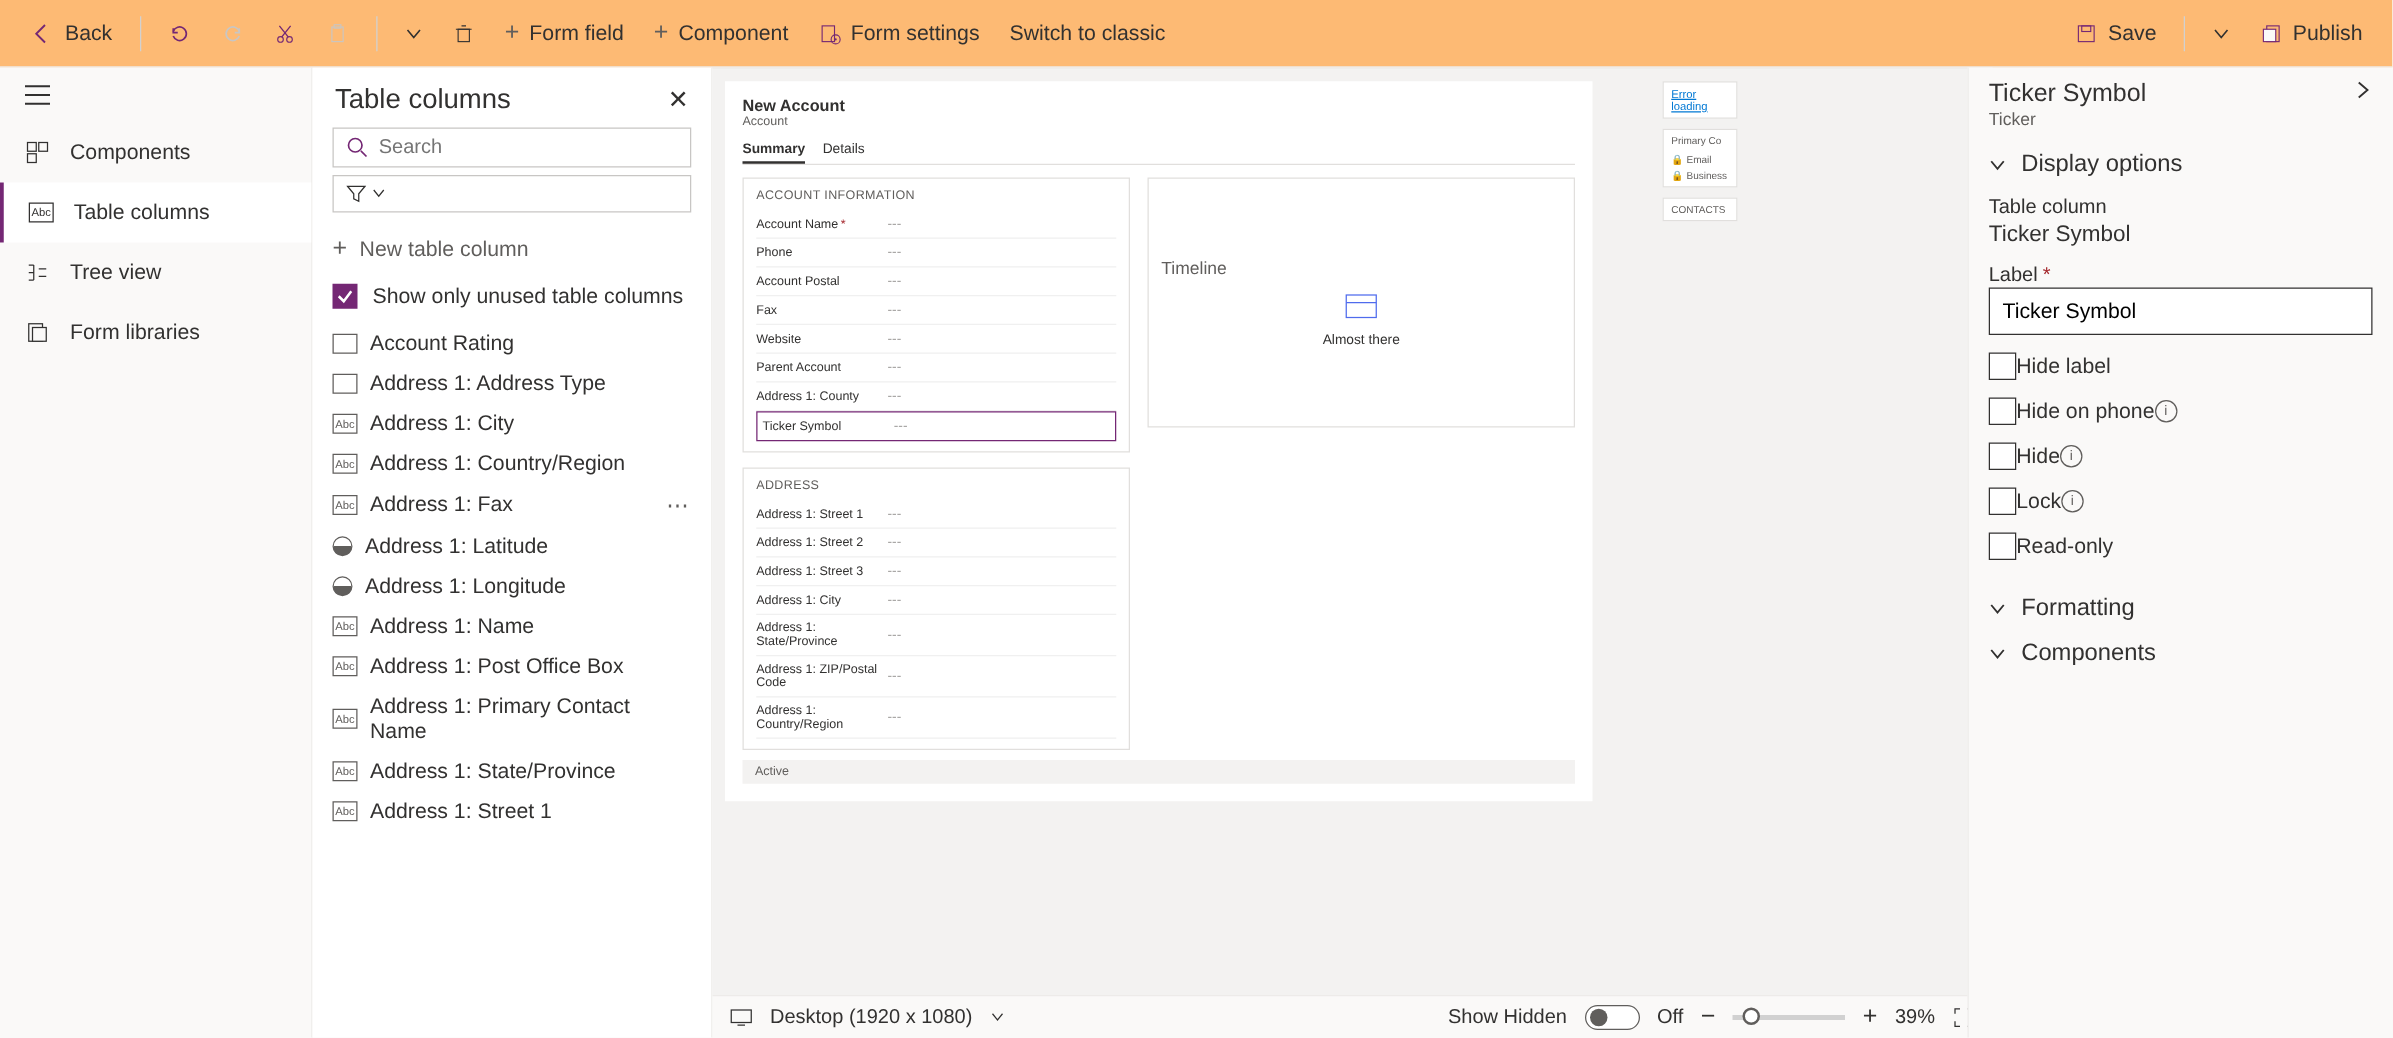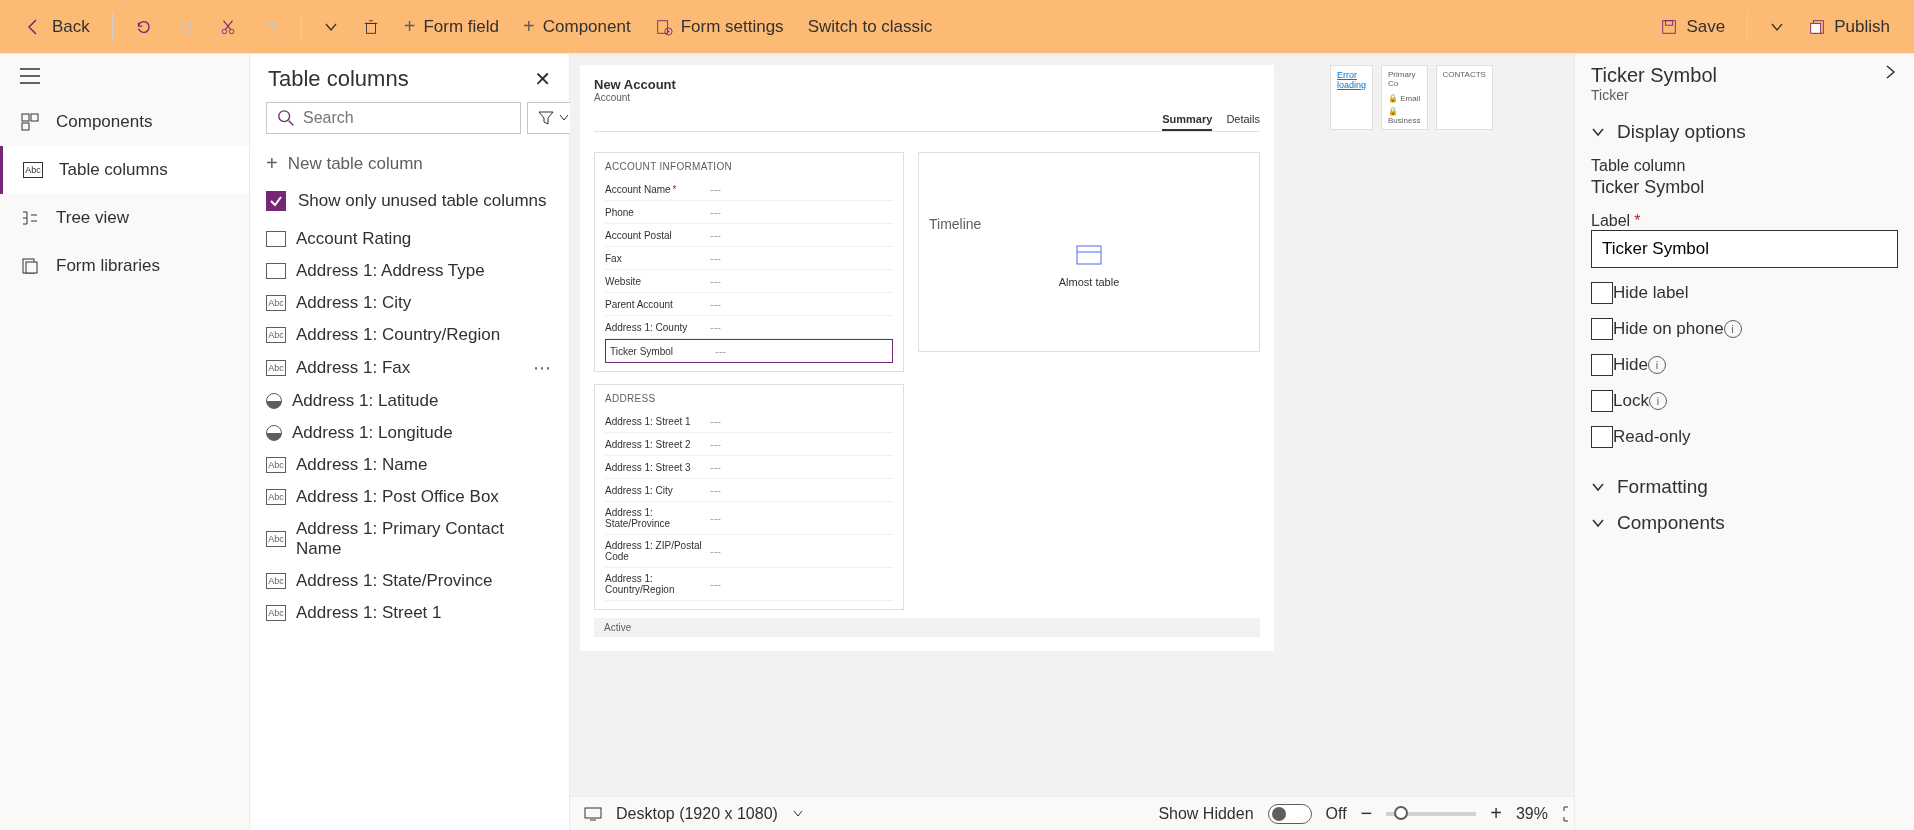--- a/index.html
+++ b/index.html
@@ -38,21 +38,21 @@
 .columns-panel {
   position:absolute; left:250px; top:54px; bottom:0; width:320px;
   background:#fff; border-right:1px solid #edebe9;
   display:flex; flex-direction:column;
 }
 .columns-panel .header {
   display:flex; align-items:center; justify-content:space-between;
   padding:12px 18px 10px 18px;
 }
 .columns-panel .header h2 { font-size:22px; font-weight:400; }
-.search-row { display:flex; gap:6px; padding:0 16px 10px 16px; }
+.search-row { display:flex; gap:6px; padding:0 16px 10px 16px;flex-direction:column; }
 .search-box {
   flex:1; display:flex; align-items:center; gap:8px;
   border:1px solid #c8c6c4; padding:6px 10px; background:#fff;
 }
 .search-box input { border:none; outline:none; font-size:16px; flex:1; background:transparent;}
 .filter-btn { border:1px solid #c8c6c4; padding:6px 10px; display:flex; align-items:center; gap:4px; background:#fff; cursor:pointer;}
 .newcol-row { display:flex; align-items:center; gap:10px; padding:8px 16px; color:#605e5c; font-size:17px; cursor:pointer;}
 .unused-row { display:flex; align-items:center; gap:12px; padding:8px 16px; font-size:17px;}
 .checkbox-purple {
   width:20px; height:20px; background:#742774; display:inline-flex; align-items:center; justify-content:center; flex-shrink:0;
@@ -71,36 +71,36 @@
 .canvas {
   position:absolute; left:570px; right:320px; top:54px; bottom:34px;
   background:#f3f2f1; overflow:auto; border-top:1px solid #edebe9;
 }
 .canvas-inner { padding:10px 10px 20px 10px; }
 .form-preview {
   background:#fff; width:694px; padding:12px 14px 14px 14px; font-size:11px; position:relative;
 }
 .fp-title { font-size:13px; font-weight:600; }
 .fp-sub { font-size:10px; color:#605e5c; margin-bottom:6px;}
-.fp-tabs { display:flex; gap:14px; border-bottom:1px solid #e1dfdd; margin-bottom:20px;justify-content:flex-end;}
+.fp-tabs { display:flex; gap:14px; border-bottom:1px solid #e1dfdd; margin-bottom:10px;}
 .fp-tab { font-size:11px; padding:4px 0; }
 .fp-tab.active { border-bottom:2px solid #323130; font-weight:600;}
 .fp-cols { display:flex; gap:14px; }
 .fp-card { border:1px solid #e1dfdd; padding:8px 10px; }
 .fp-left { flex:0 0 310px; display:flex; flex-direction:column; gap:12px;}
 .fp-right { flex:1;}
 .fp-sec-title { font-size:10px; color:#605e5c; letter-spacing:0.3px; margin-bottom:6px;}
 .fp-field { display:flex; align-items:center; border-bottom:1px solid #f0f0f0; padding:5px 0;}
 .fp-field.selected { border:1px solid #742774; padding:5px 4px;}
 .fp-label { width:105px; font-size:10px; color:#323130;}
 .fp-val { color:#a19f9d;}
 .fp-req { color:#a4262c; margin-left:2px;}
 .timeline-box { height:200px; display:flex; flex-direction:column; align-items:center; justify-content:center; gap:10px;}
 .timeline-title { align-self:flex-start; font-size:14px; color:#605e5c;}
-.card-strip { position:absolute; right:0; top:0; display:flex; flex-direction:row; gap:8px; width:60px; }
+.card-strip { position:absolute; right:0; top:0; display:flex; flex-direction:column; gap:8px; width:60px; }
 .mini-card { border:1px solid #e1dfdd; background:#fff; font-size:8px; padding:4px 6px; color:#605e5c;}
 .err-link { color:#0078d4; text-decoration:underline; font-size:9px;}
 .status-row { margin-top:8px; padding:4px 10px; background:#f3f2f1; font-size:10px; color:#605e5c;}
 
 
 .bottom-bar {
   position:absolute; left:570px; right:320px; bottom:0; height:34px;
   display:flex; align-items:center; gap:14px; padding:0 14px; background:#faf9f8;
   border-top:1px solid #edebe9; font-size:16px;
 }
@@ -431,21 +431,21 @@
               </div>
           </div>
         </div>
         <div class="fp-right">
           <div class="fp-card timeline-box">
             <div class="timeline-title">Timeline</div>
             <svg width="28" height="24" viewBox="0 0 28 24">
                 <rect x="2" y="4" width="24" height="18" stroke="#4f6bed" fill="none"></rect>
                 <path d="M2 10 H26" stroke="#4f6bed"></path>
               </svg>
-            <div style="font-size:11px;">Almost table</div>
+            <div style="font-size:11px;">Almost there</div>
           </div>
         </div>
       </div>
       <div class="status-row">
         <span>Active</span>
       </div>
     </div>
 
     <div class="card-strip" style="left:760px;top:10px;position:absolute;">
       <div class="mini-card"><span class="err-link">Error loading</span></div>

